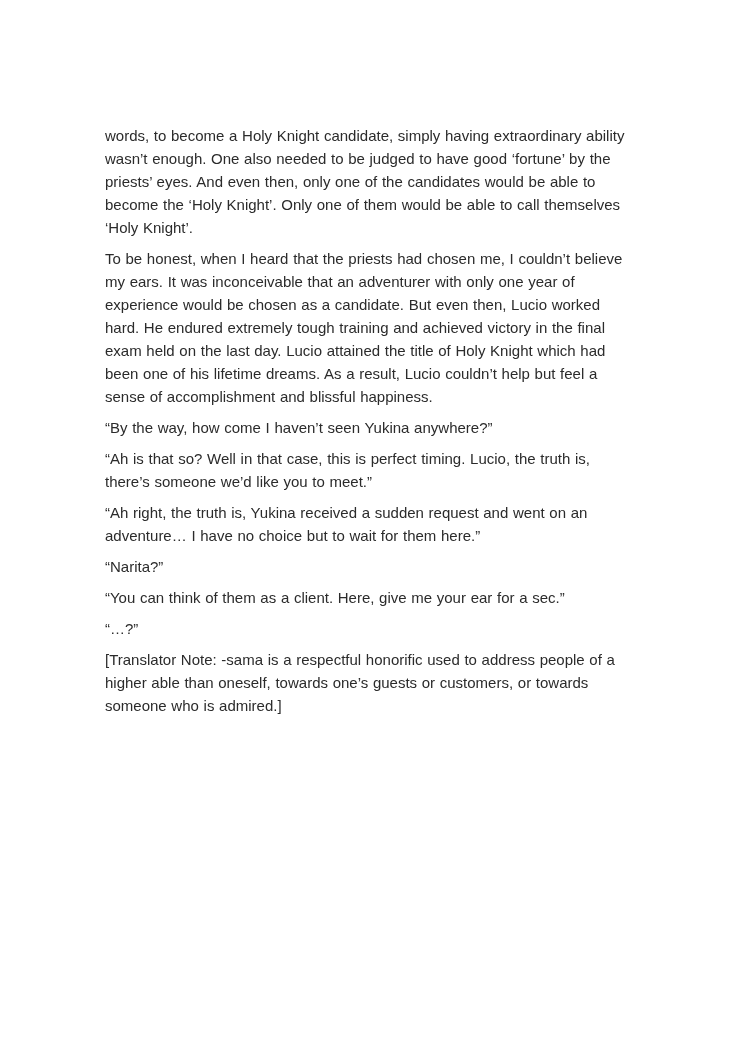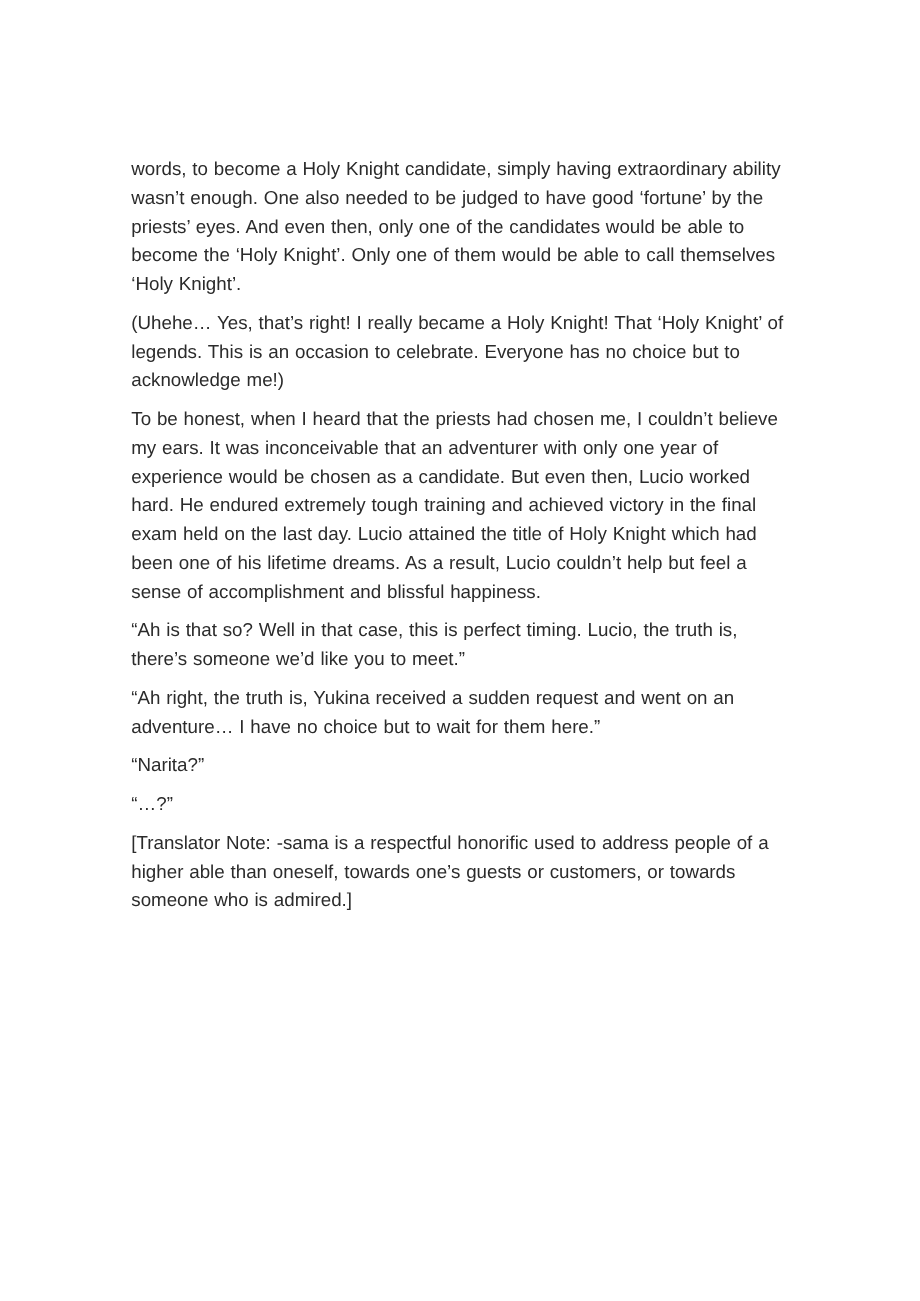--- a/index.html
+++ b/index.html
@@ -35,21 +35,22 @@
   .page-text p {
     margin: 0 0 8px 0;
   }
 </style>
 </head>
 <body>
 
 <div class="page">
   <div class="page-text">
     <p>words, to become a Holy Knight candidate, simply having extraordinary ability wasn’t enough. One also needed to be judged to have good ‘fortune’ by the priests’ eyes. And even then, only one of the candidates would be able to become the ‘Holy Knight’. Only one of them would be able to call themselves ‘Holy Knight’.</p>
-    <p>(Uhehe… Yes, that’s right! I really became a Holy Knight! That ‘Holy Knight’ of legends. This is an occasion to celebrate. Everyone has no choice but to acknowledge me!)</p>
     <p>To be honest, when I heard that the priests had chosen me, I couldn’t believe my ears. It was inconceivable that an adventurer with only one year of experience would be chosen as a candidate. But even then, Lucio worked hard. He endured extremely tough training and achieved victory in the final exam held on the last day. Lucio attained the title of Holy Knight which had been one of his lifetime dreams. As a result, Lucio couldn’t help but feel a sense of accomplishment and blissful happiness.</p>
+    <p>“By the way, how come I haven’t seen Yukina anywhere?”</p>
     <p>“Ah is that so? Well in that case, this is perfect timing. Lucio, the truth is, there’s someone we’d like you to meet.”</p>
     <p>“Ah right, the truth is, Yukina received a sudden request and went on an adventure… I have no choice but to wait for them here.”</p>
     <p>“Narita?”</p>
+    <p>“You can think of them as a client. Here, give me your ear for a sec.”</p>
     <p>“…?”</p>
     <p>[Translator Note: -sama is a respectful honorific used to address people of a higher able than oneself, towards one’s guests or customers, or towards someone who is admired.]</p>
   </div>
 </div>
 
 </body></html>

